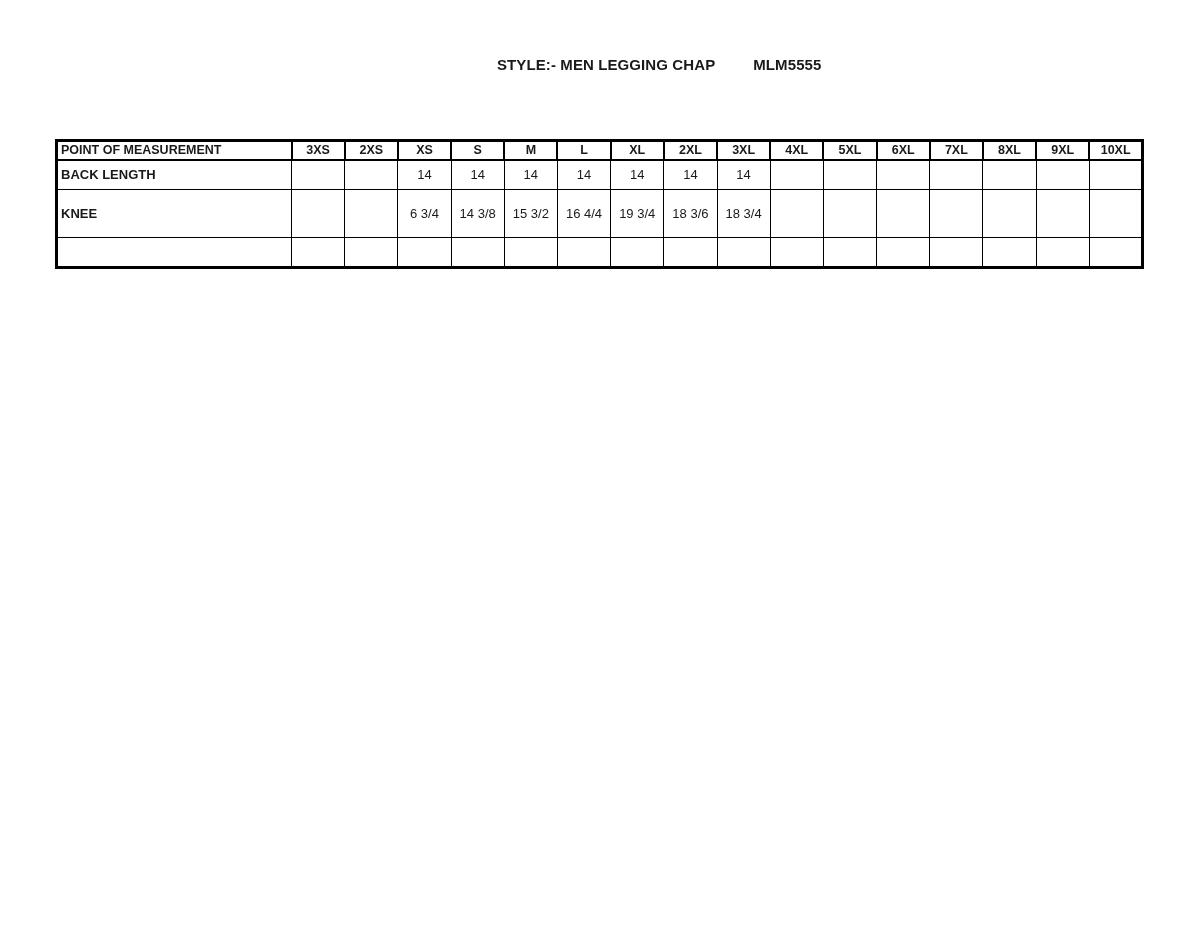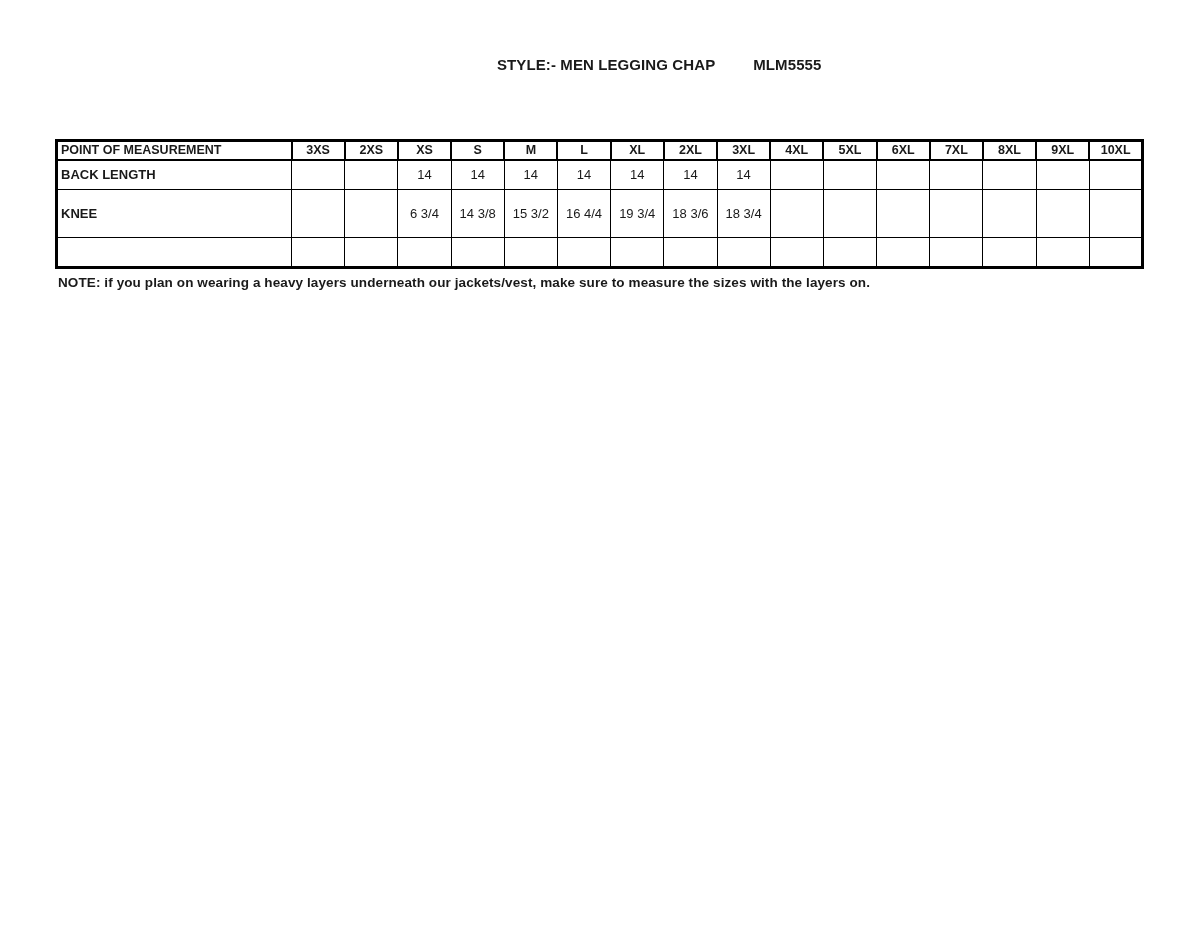--- a/index.html
+++ b/index.html
@@ -166,15 +166,14 @@
           <td></td>
           <td></td>
           <td></td>
           <td></td>
           <td></td>
           <td></td>
         </tr>
       </tbody>
   </table>
 
-  <div class="note-text">NOTE: if you plan on wearing a heavy layers underneath our jackets/vest, make sure to measure the sizes with the layers on.</div>
 
 </div>
 
 </body></html>

